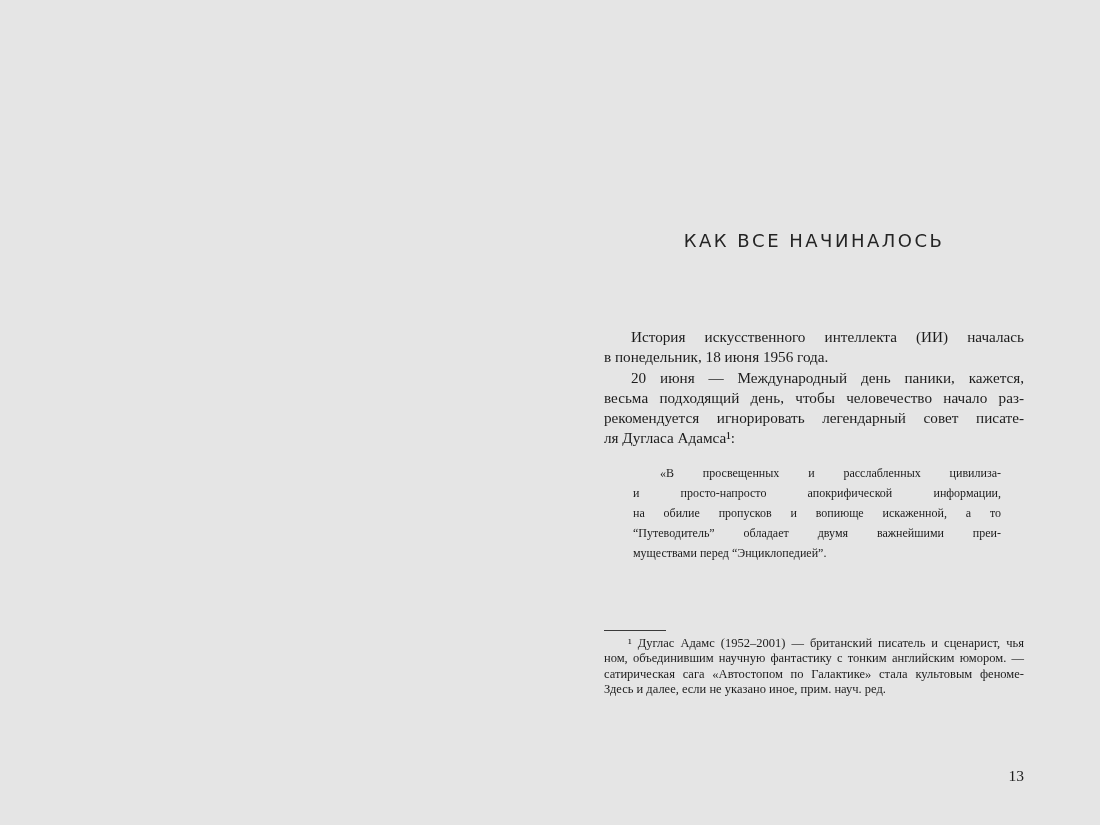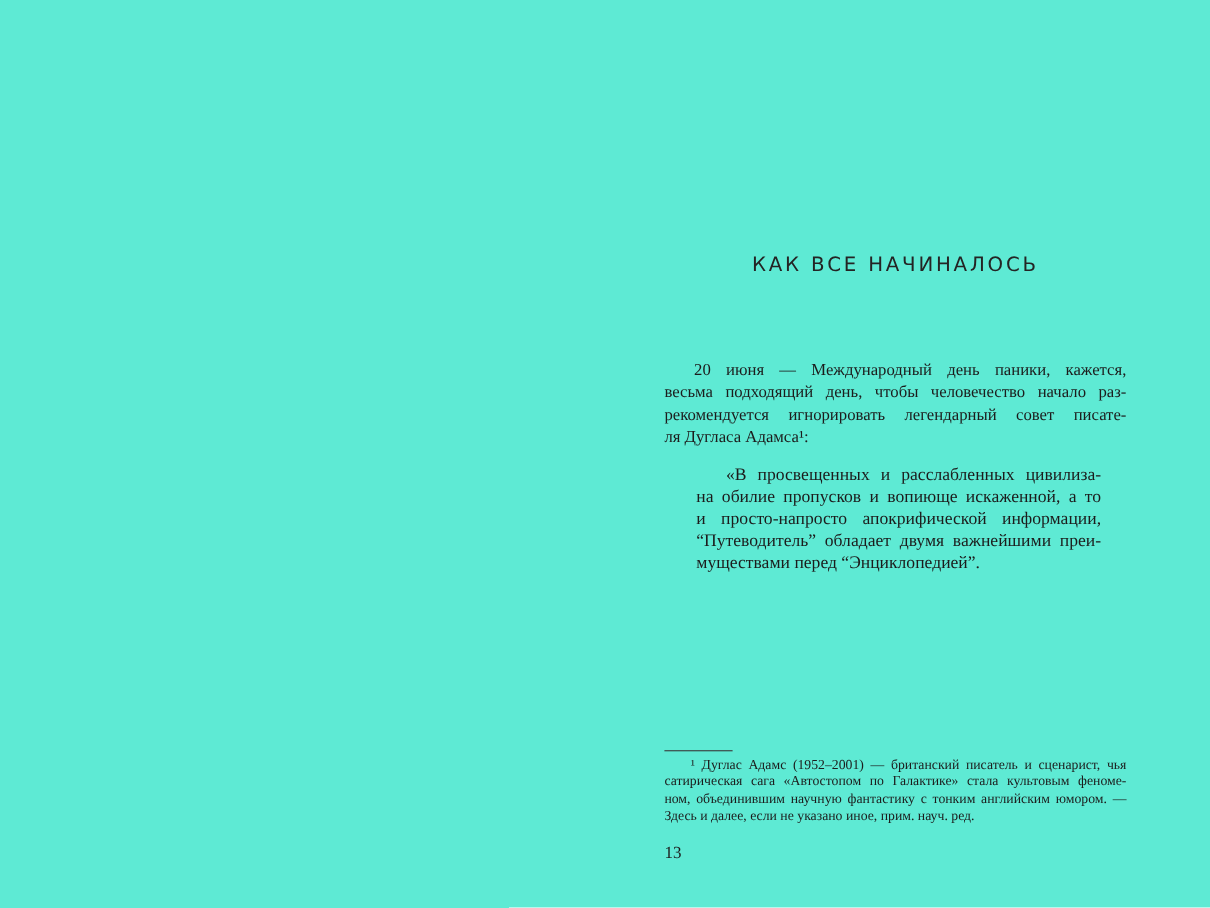--- a/index.html
+++ b/index.html
@@ -1,20 +1,20 @@
 <!DOCTYPE html>
 <html><head>
 <meta charset="utf-8">
 <style>
   * { margin:0; padding:0; box-sizing:border-box; }
   html, body { background:#ffffff; }
   .canvas {
     position:relative;
     width:1100px; height:825px;
-    background:#5eead4;
+    background:#e5e5e5;
     overflow:hidden;
     font-family:"Liberation Serif", serif;
     color:#1c1c1c;
   }
   .page {
     position:absolute;
     left:604px; top:0;
     width:420px; height:825px;
   }
   .chapter-title {
@@ -37,77 +37,81 @@
   }
   .para { margin:0; }
   .line {
     text-align:justify;
     text-align-last:justify;
   }
   .line.first { text-indent:27px; }
   .line.last  { text-align-last:left; }
   .para.quote {
     margin:14px 23px 0 29px;
-    font-size:16px;
+    font-size:12px;
     line-height:20px;
   }
   .footnote {
     position:absolute;
-    top:682px; left:0;
+    top:630px; left:0;
     width:420px;
     font-size:12.5px;
     line-height:15.3px;
   }
   .footnote-rule {
     width:62px; height:0;
     border-top:1px solid #3a3a3a;
     margin-bottom:5px;
   }
   .footnote .line.first { text-indent:24px; }
   .footnote .line.italic {
     text-align-last:left;
   }
   .page-number {
     position:absolute;
     top:767px; left:0; right:0;
-    text-align:left;
+    text-align:right;
     font-size:15.5px;
     color:#1c1c1c;
   }
 </style>
 </head>
 <body>
 
 <div class="canvas">
   <div class="page">
 
     <div class="chapter-title">КАК ВСЕ НАЧИНАЛОСЬ</div>
 
     <div class="body-text">
         <div class="para body">
+          <div class="line first">История искусственного интеллекта (ИИ) началась</div>
+          <div class="line last">в понедельник, 18 июня 1956 года.</div>
+        </div>
+        <div class="para body">
           <div class="line first">20 июня — Международный день паники, кажется,</div>
           <div class="line">весьма подходящий день, чтобы человечество начало раз-</div>
           <div class="line">рекомендуется игнорировать легендарный совет писате-</div>
           <div class="line last">ля Дугласа Адамса¹:</div>
         </div>
         <div class="para quote">
           <div class="line first">«В просвещенных и расслабленных цивилиза-</div>
+          <div class="line">и просто-напросто апокрифической информации,</div>
           <div class="line">на обилие пропусков и вопиюще искаженной, а то</div>
-          <div class="line">и просто-напросто апокрифической информации,</div>
           <div class="line">“Путеводитель” обладает двумя важнейшими преи-</div>
           <div class="line last">муществами перед “Энциклопедией”.</div>
         </div>
       </div>
 
     <div class="footnote">
       <div class="footnote-rule"></div>
       <div>
           <div class="line first">¹ Дуглас Адамс (1952–2001) — британский писатель и сценарист, чья</div>
+          <div class="line">ном, объединившим научную фантастику с тонким английским юмором. —</div>
           <div class="line">сатирическая сага «Автостопом по Галактике» стала культовым феноме-</div>
-          <div class="line">ном, объединившим научную фантастику с тонким английским юмором. —</div>
           <div class="line italic last">Здесь и далее, если не указано иное, прим. науч. ред.</div>
         </div>
     </div>
 
     <div class="page-number">13</div>
 
   </div>
 </div>
 
 </body></html>

